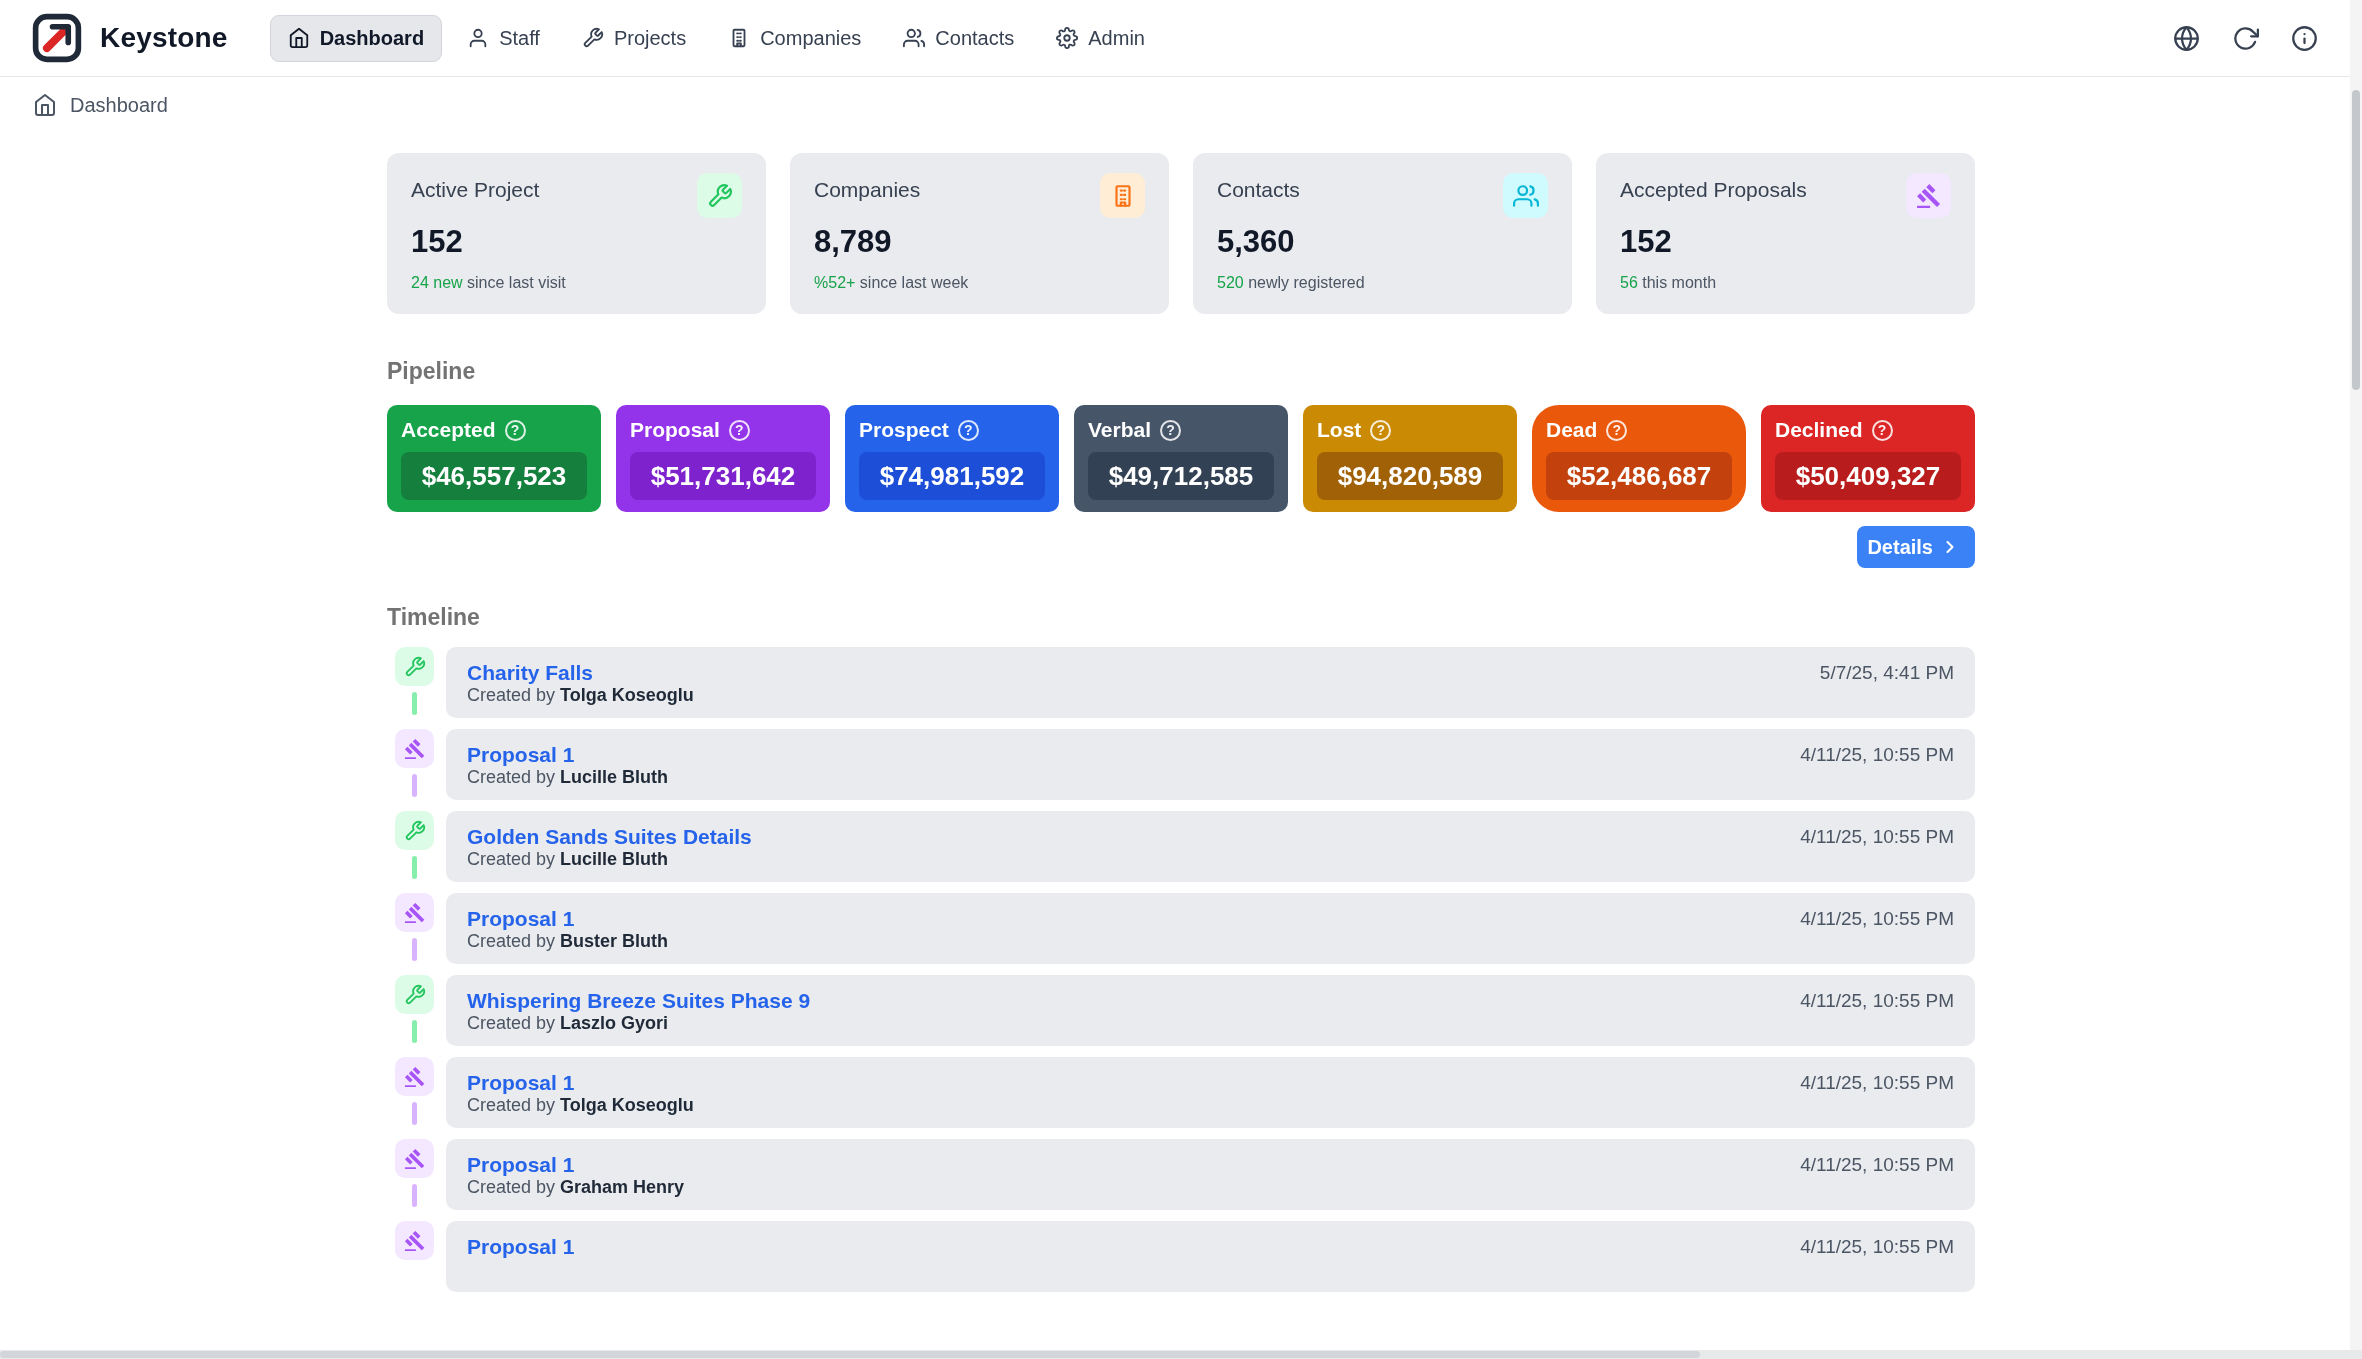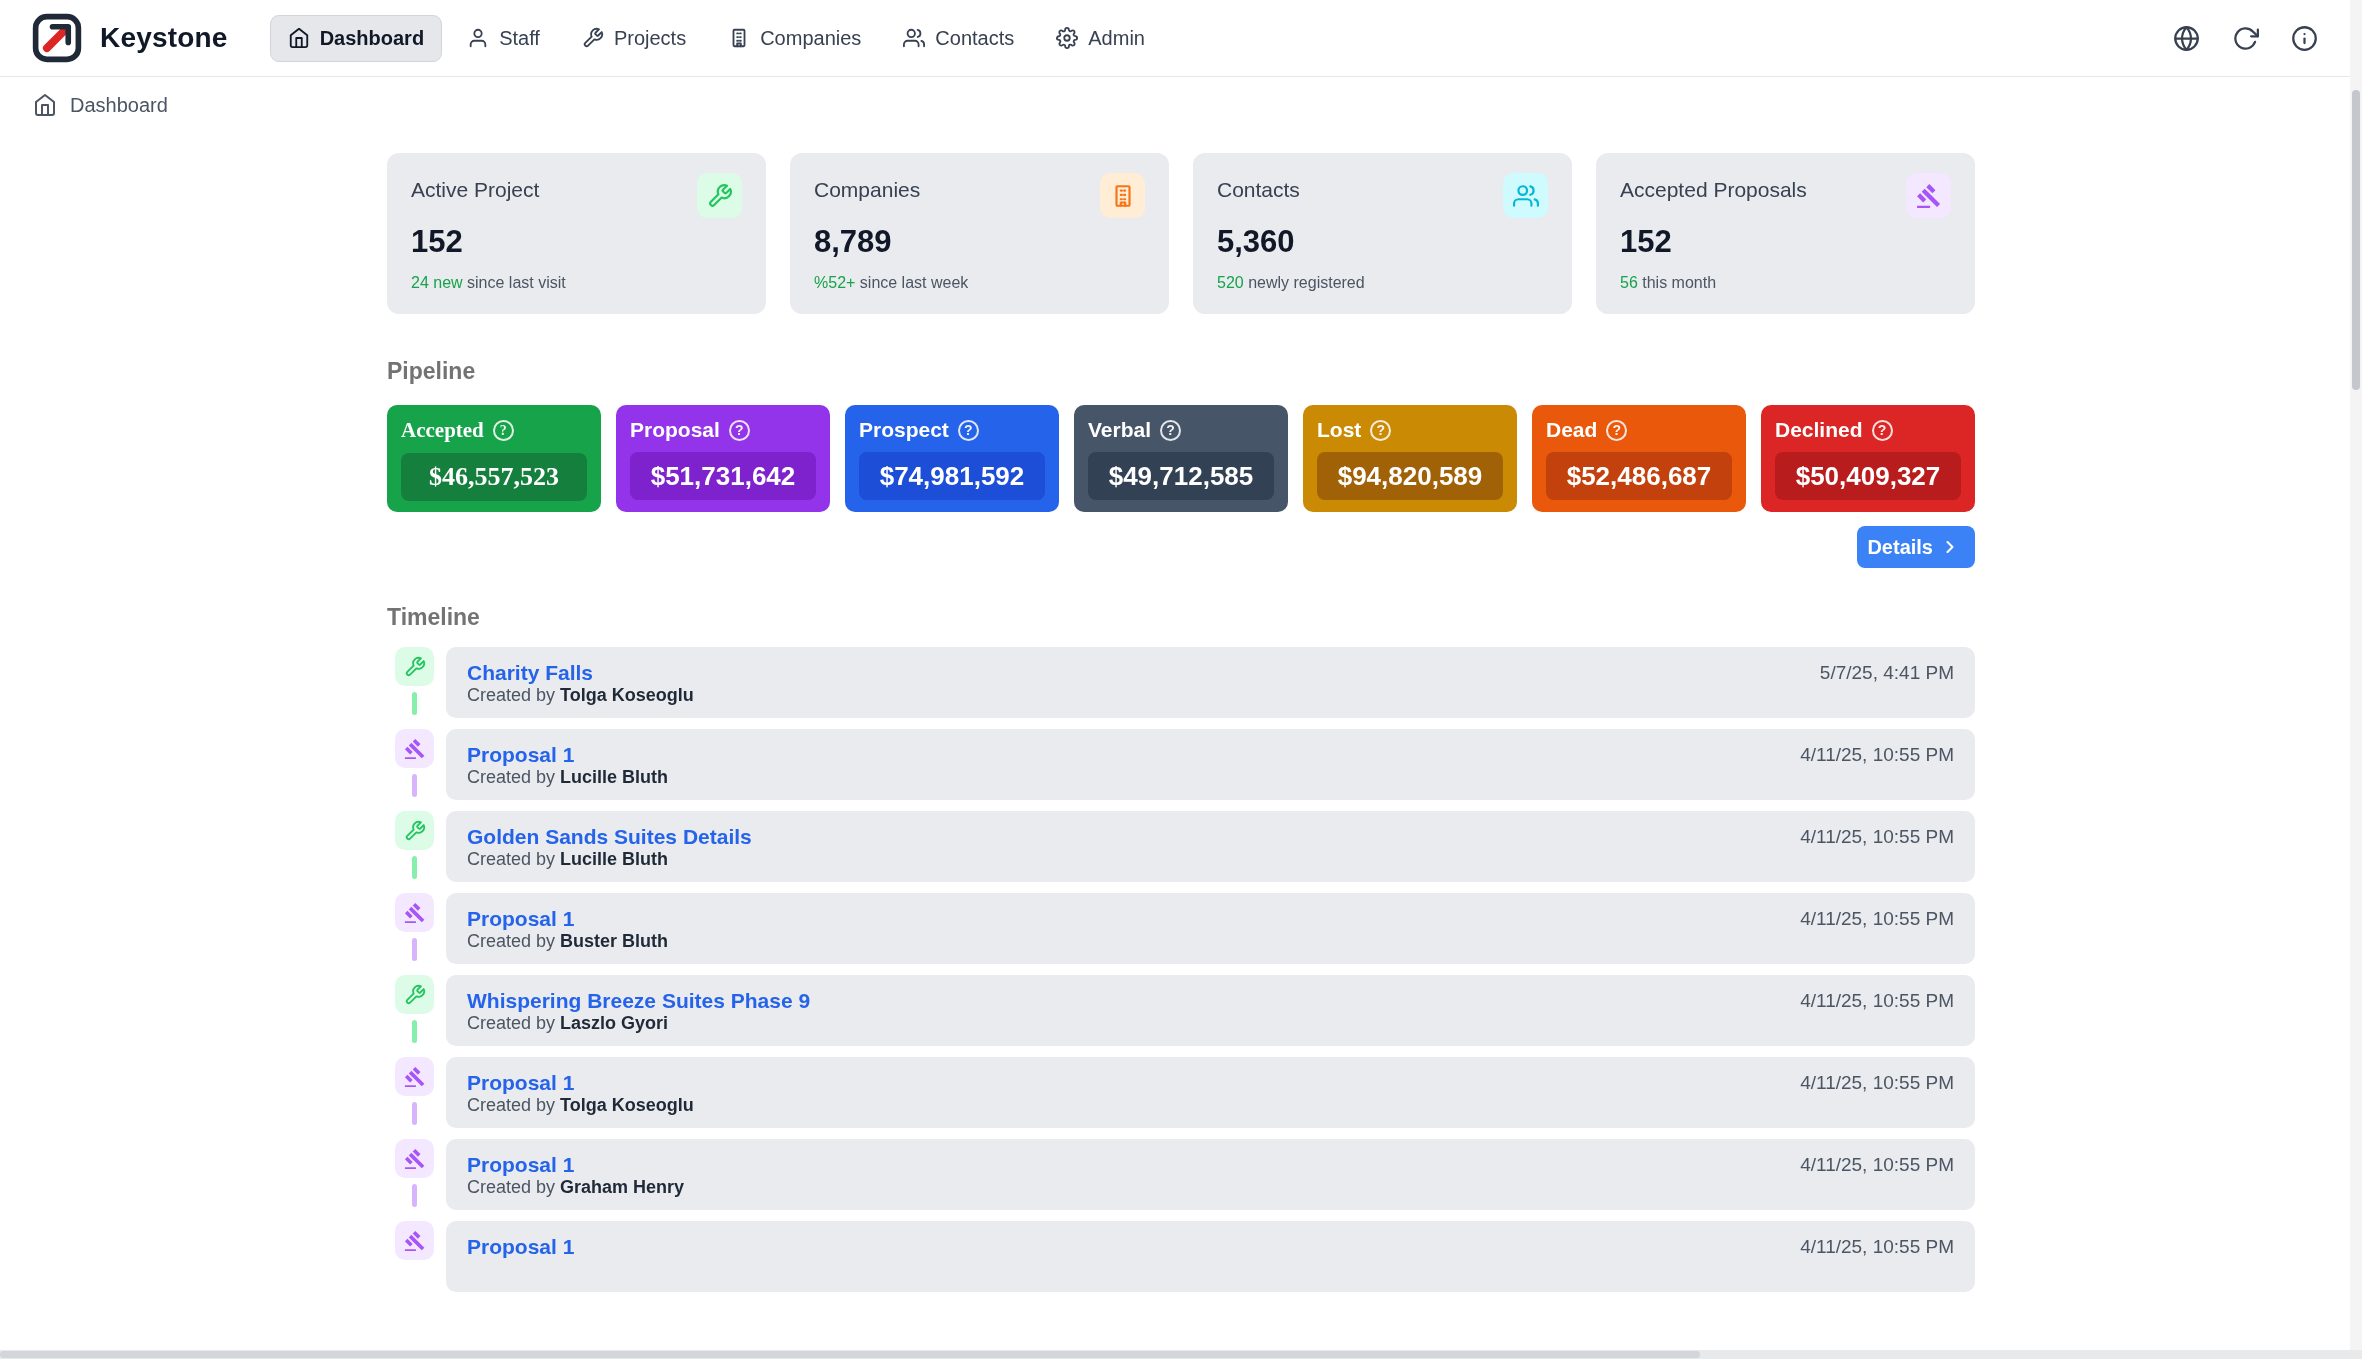--- a/index.html
+++ b/index.html
@@ -246,21 +246,21 @@
         </span>
       </div>
       <div class="stat-value">152</div>
       <div class="stat-sub"><span class="hl">56</span><span> this month</span></div>
     </div>
   </section>
 
   <h2 class="section sec-pipeline">Pipeline</h2>
 
   <section class="pipeline">
-    <div class="stage" style="background: rgb(22, 163, 74); font-family: Liberation Serif, serif;">
+    <div class="stage" style="background: rgb(22, 163, 74);">
       <div class="stage-head">
           <span>Accepted</span>
           <span class="qmark">?</span>
         </div>
       <div class="stage-value" style="background: rgb(21, 128, 61);">$46,557,523</div>
     </div>
     <div class="stage" style="background: rgb(147, 51, 234);">
       <div class="stage-head">
           <span>Proposal</span>
           <span class="qmark">?</span>
@@ -281,21 +281,21 @@
         </div>
       <div class="stage-value" style="background: rgb(51, 65, 85);">$49,712,585</div>
     </div>
     <div class="stage" style="background: rgb(202, 138, 4);">
       <div class="stage-head">
           <span>Lost</span>
           <span class="qmark">?</span>
         </div>
       <div class="stage-value" style="background: rgb(161, 98, 7);">$94,820,589</div>
     </div>
-    <div class="stage" style="background: rgb(234, 88, 12);">
+    <div class="stage" style="background: rgb(234, 88, 12); border-radius: 27px;">
       <div class="stage-head">
           <span>Dead</span>
           <span class="qmark">?</span>
         </div>
       <div class="stage-value" style="background: rgb(194, 65, 12);">$52,486,687</div>
     </div>
     <div class="stage" style="background: rgb(220, 38, 38);">
       <div class="stage-head">
           <span>Declined</span>
           <span class="qmark">?</span>

